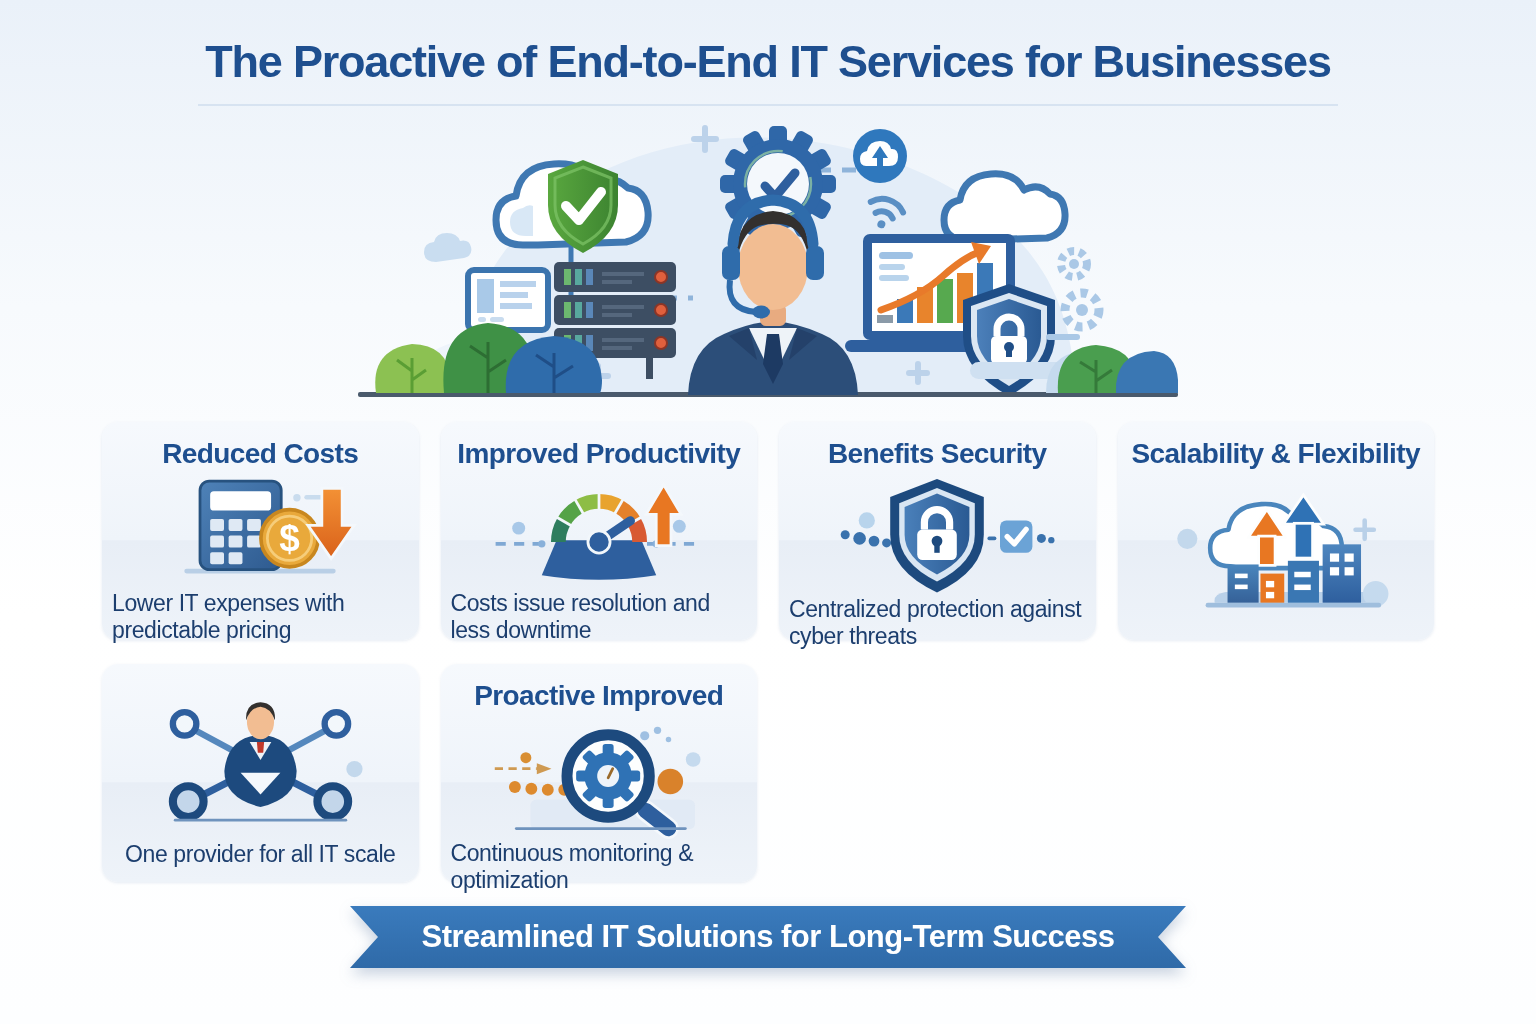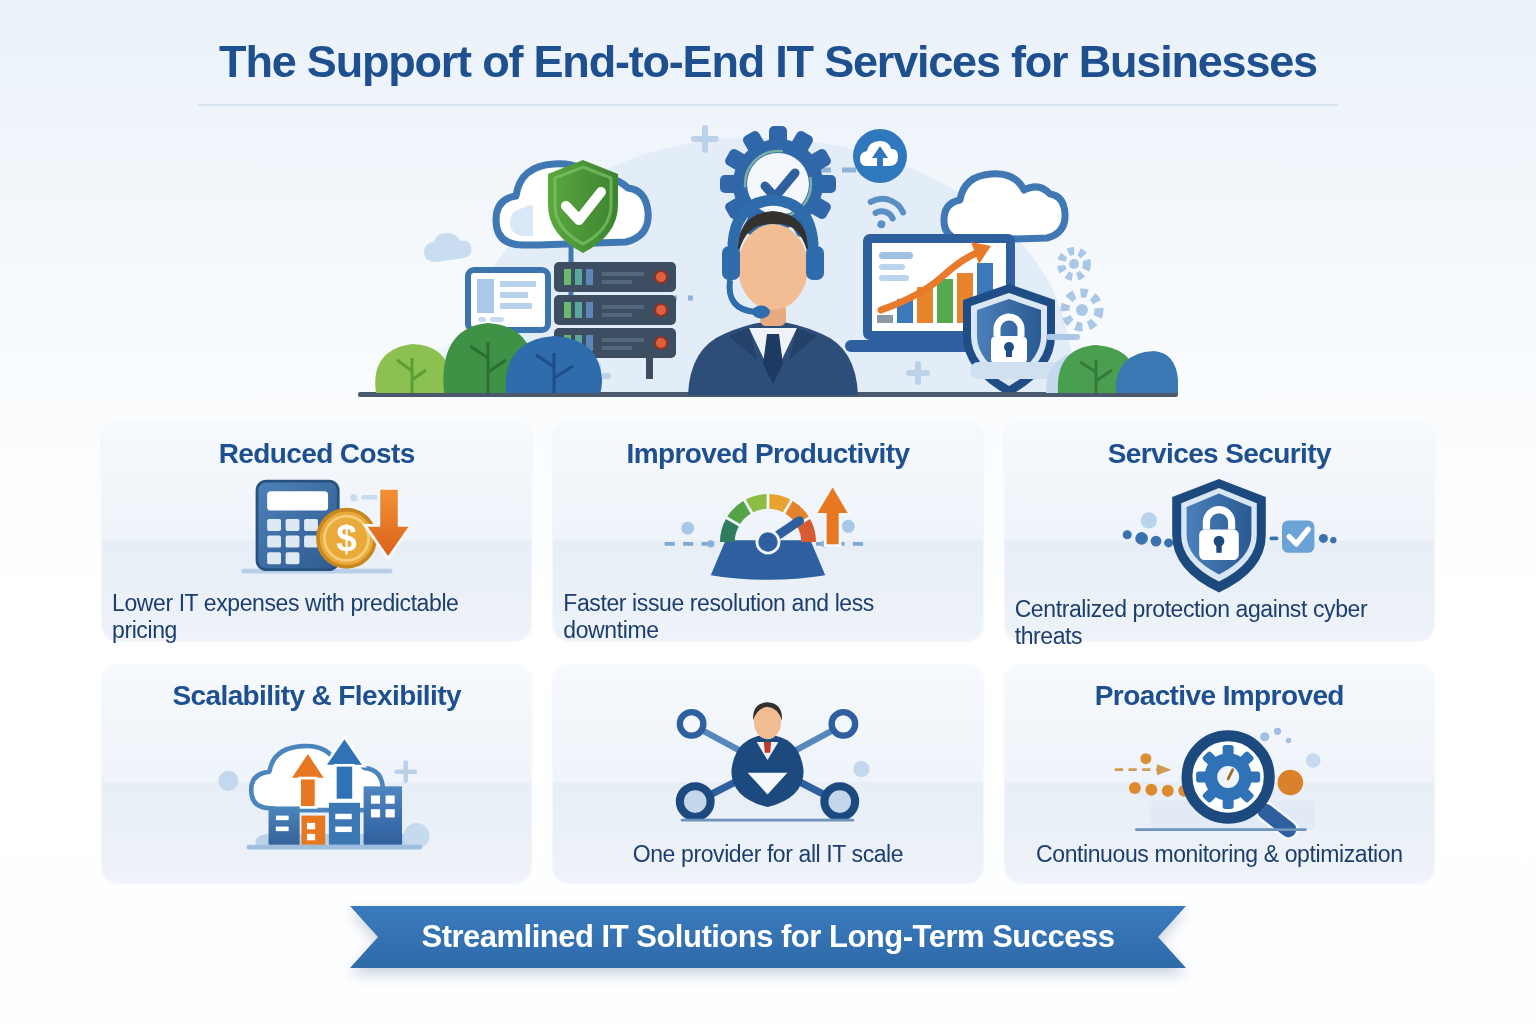--- a/index.html
+++ b/index.html
@@ -20,21 +20,21 @@
     width:1140px; height:2px; background:#d7e3f1; margin:16px auto 0;
   }
 
   
   .hero { width:820px; margin:6px auto 0; }
   .hero svg { display:block; }
 
   
   .cards {
     width:1332px; margin:20px auto 0;
-    display:grid; grid-template-columns:repeat(3,1fr);
+    display:grid; grid-template-columns:repeat(4,1fr);
     column-gap:22px; row-gap:24px;
   }
   .card {
     height:218px; border-radius:16px;
     background:linear-gradient(180deg,#f6f9fd 0%,#eff4fa 54%,#e8eef6 54.5%,#eef3f9 100%);
     box-shadow:0 1px 3px rgba(120,150,190,0.18);
     display:flex; flex-direction:column; align-items:center;
     padding:16px 10px 14px;
   }
   .card-title {
@@ -56,21 +56,21 @@
   .ribbon-text {
     color:#ffffff; font-size:31px; font-weight:bold; letter-spacing:-0.5px;
   }
 </style>
 </head>
 <body>
 
 <div class="page">
 
   <div class="header">
-    <div class="page-title">The Support of End-to-End IT Services for Businesses</div>
+    <div class="page-title">The Proactive of End-to-End IT Services for Businesses</div>
     <div class="title-divider"></div>
   </div>
 
   <div class="hero">
     <svg viewBox="0 0 820 290" width="820" height="290">
       <defs>
         <linearGradient id="shieldBlue" x1="0" y1="0" x2="1" y2="0">
           <stop offset="0" stop-color="#4c80ba"></stop>
             <stop offset="1" stop-color="#2a5a93"></stop>
         </linearGradient>
@@ -331,25 +331,25 @@
               <path d="M103.3 47.9 L93.8 31.5"></path>
               <path d="M120 44 V25"></path>
               <path d="M136.7 47.9 L146.2 31.5"></path>
               <path d="M149.4 60.7 L165.8 51.2"></path>
           </g>
           <path d="M120 78 L154 55" stroke="#2e5f9e" stroke-width="10" stroke-linecap="round"></path>
           <circle cx="120" cy="78" r="12" fill="#2e5f9e" stroke="#f2f7fb" stroke-width="3"></circle>
           <path d="M190 16 L209 48 H198 V82 H182 V48 H171 Z" fill="#e87722" stroke="#f4f8fc" stroke-width="3"></path>
         </svg>
       </div>
-      <div class="card-subtitle">Faster issue resolution and less downtime</div>
-    </div>
-
-    <div class="card">
-      <div class="card-title">Services Security</div>
+      <div class="card-subtitle">Costs issue resolution and less downtime</div>
+    </div>
+
+    <div class="card">
+      <div class="card-title">Benefits Security</div>
       <div class="card-icon">
         <svg viewBox="0 0 260 140" width="240" height="126">
           <defs>
               <linearGradient id="shG3" x1="0" y1="0" x2="1" y2="0">
                 <stop offset="0" stop-color="#4a80ba"></stop>
                 <stop offset="1" stop-color="#2a5a93"></stop>
               </linearGradient>
             </defs>
           <circle cx="28" cy="72" r="5" fill="#3a72ad"></circle>
             <circle cx="44" cy="76" r="7" fill="#3a72ad"></circle>

